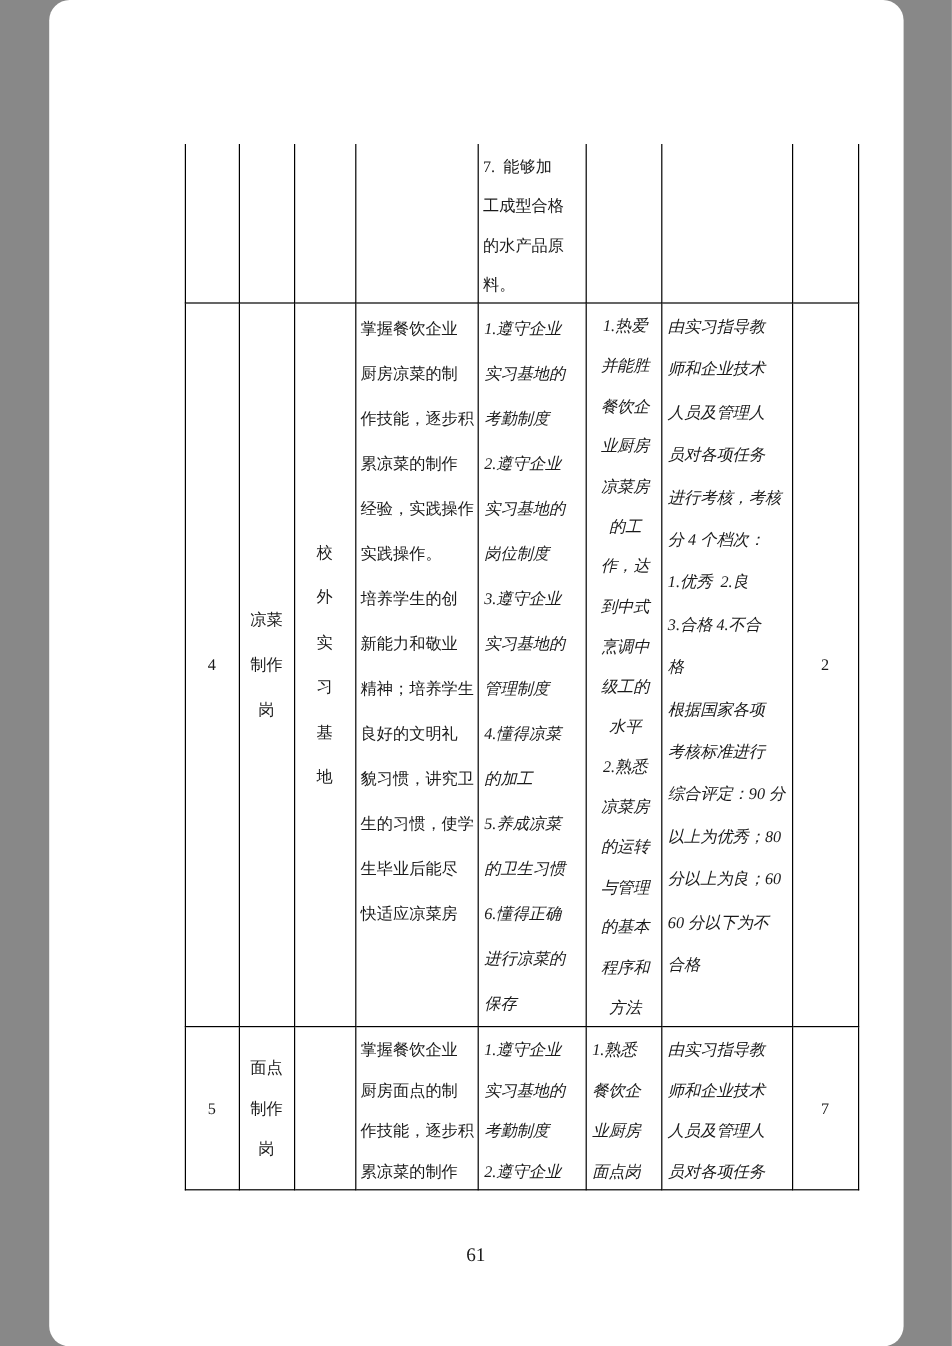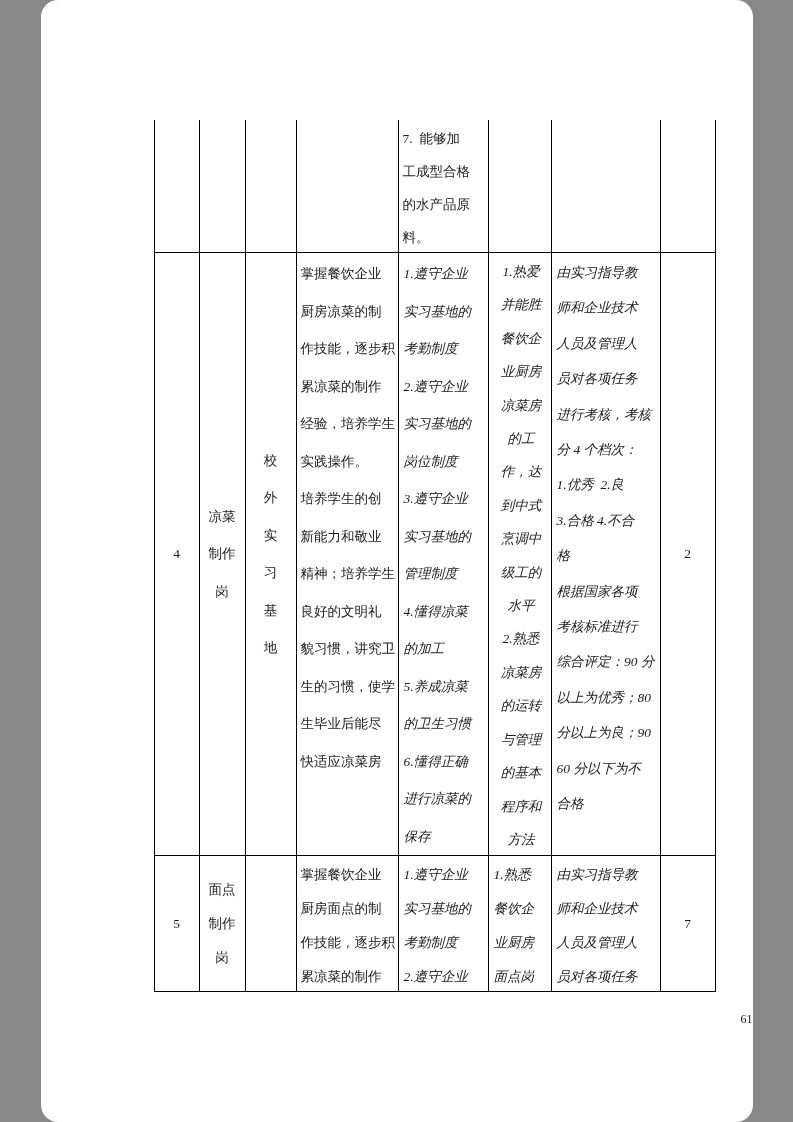--- a/index.html
+++ b/index.html
@@ -37,23 +37,23 @@
   .ta-left { text-align:left; padding-left:4px; padding-right:2px; }
   .lh-a .line { line-height:33px; }
   .lh-b .line { line-height:37.5px; }
   .lh-c .line { line-height:33.4px;text-align:center; }
   .lh-d .line { line-height:35.4px; }
   .lh-e .line { line-height:34px; }
   .pad5 { padding-left:5px;font-style:italic; }
   .page-number {
     position:absolute;
     left:0; right:0;
-    top:1012px;
-    text-align:right;
-    font-size:12px;
+    top:1038px;
+    text-align:center;
+    font-size:16px;
     font-family:"Liberation Serif","DejaVu Serif",serif;
   }
 </style>
 </head>
 <body>
 
 <div class="page">
 
   <div class="doc-table">
 
@@ -92,21 +92,21 @@
           <div class="line">基</div>
           <div class="line">地</div>
         </div>
     </div>
     <div class="cell va-top ta-left lh-b">
       <div class="lines">
           <div class="line">掌握餐饮企业</div>
           <div class="line">厨房凉菜的制</div>
           <div class="line">作技能，逐步积</div>
           <div class="line">累凉菜的制作</div>
-          <div class="line">经验，培养学生</div>
+          <div class="line">经验，实践操作</div>
           <div class="line">实践操作。</div>
           <div class="line">培养学生的创</div>
           <div class="line">新能力和敬业</div>
           <div class="line">精神；培养学生</div>
           <div class="line">良好的文明礼</div>
           <div class="line">貌习惯，讲究卫</div>
           <div class="line">生的习惯，使学</div>
           <div class="line">生毕业后能尽</div>
           <div class="line">快适应凉菜房</div>
         </div>
@@ -161,21 +161,21 @@
           <div class="line">员对各项任务</div>
           <div class="line">进行考核，考核</div>
           <div class="line">分 4 个档次：</div>
           <div class="line">1.优秀  2.良</div>
           <div class="line">3.合格 4.不合</div>
           <div class="line">格</div>
           <div class="line">根据国家各项</div>
           <div class="line">考核标准进行</div>
           <div class="line">综合评定：90 分</div>
           <div class="line">以上为优秀；80</div>
-          <div class="line">分以上为良；90</div>
+          <div class="line">分以上为良；60</div>
           <div class="line">60 分以下为不</div>
           <div class="line">合格</div>
         </div>
     </div>
     <div class="cell va-center ta-center">
       <div>2</div>
     </div>
 
     <div class="cell first va-center ta-center">
       <div>5</div>

